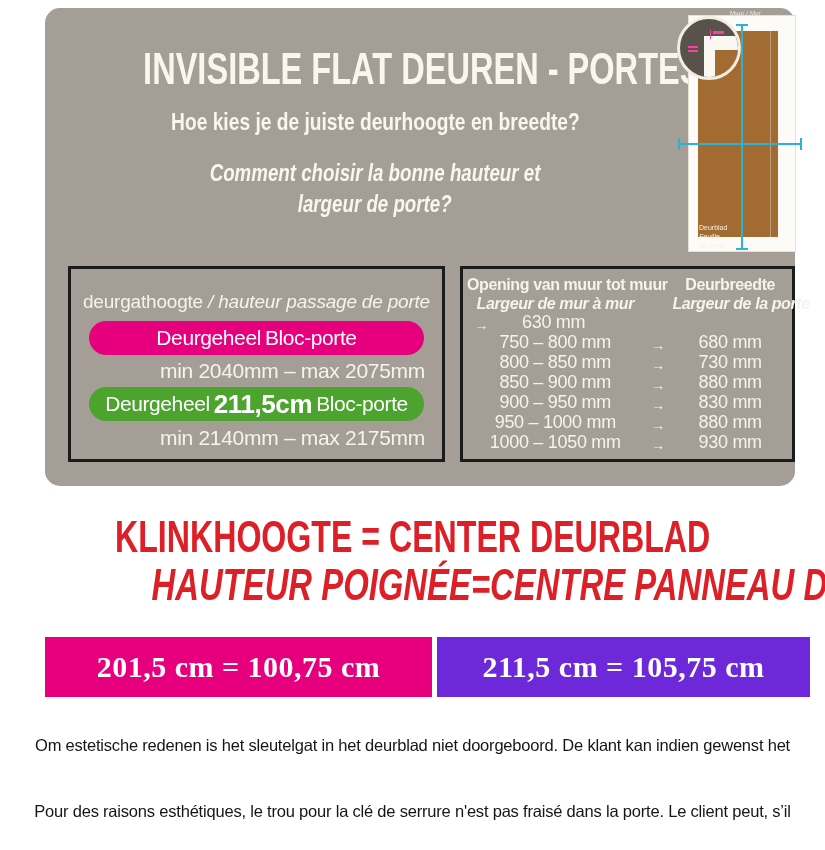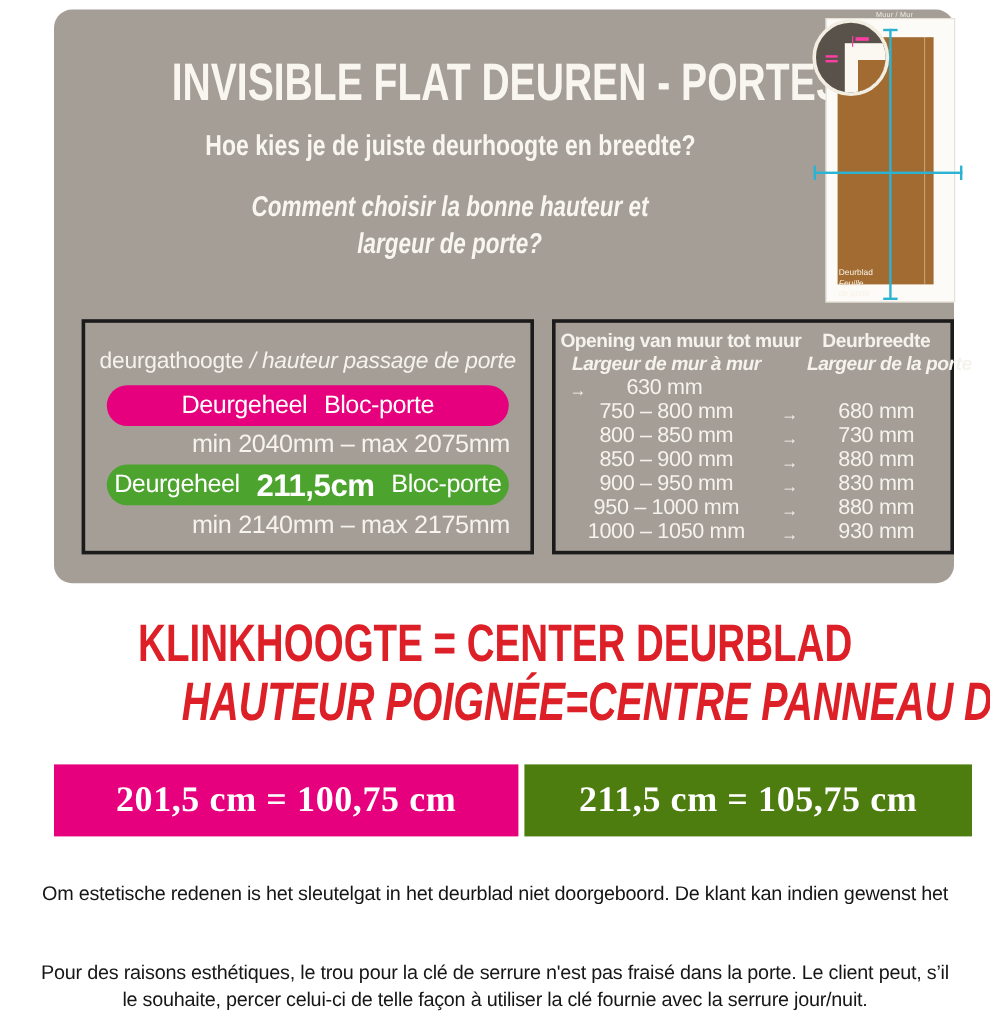--- a/index.html
+++ b/index.html
@@ -60,21 +60,21 @@
   
   .black-box { border:3px solid #1b1b1b; box-sizing:border-box; }
   .height-box { left:68px; top:266px; width:377px; height:196px; }
   .hb-heading {
     position:absolute; top:22px; width:100%; text-align:center;
     color:#f6f3ec; font-size:19px; letter-spacing:-0.2px; white-space:nowrap;
   }
   .hb-heading .it { font-style:italic; }
   .bar {
     position:absolute; left:18px; right:18px; height:34px;
-    display:flex; align-items:center; justify-content:center; gap:14px;
+    display:flex; align-items:center; justify-content:center; gap:4px;
     color:#ffffff; white-space:nowrap;border-radius:17px;
   }
   .bar-pink  { top:52px;  background:#e6007e; }
   .bar-green { top:118px; background:#4ca32e; }
   .bar .lbl { font-size:21px; letter-spacing:-0.4px; }
   .bar .val { font-size:26px; font-weight:700; letter-spacing:-0.4px; }
   .hb-range {
     position:absolute; width:100%; text-align:center;
     color:#f6f3ec; font-size:21px; letter-spacing:-0.3px;padding-left:36px;
   }
@@ -99,21 +99,21 @@
   .headline-1 .condense { transform:scaleX(0.73); }
   .headline-2 { top:559px; font-size:45px; font-style:italic; }
   .headline-2 .condense { transform:scaleX(0.73); }
 
   
   .sum-box {
     display:flex; align-items:center; justify-content:center;
     color:#ffffff; font-size:30px; font-weight:700; letter-spacing:0.5px; white-space:nowrap;font-family:Liberation Serif, serif;
   }
   .sum-pink  { left:45px;  top:637px; width:387px; height:60px; background:#e6007e; }
-  .sum-green { left:437px; top:637px; width:373px; height:60px; background:#4d7c0f; }
+  .sum-green { left:437px; top:637px; width:373px; height:60px; background:#6d28d9; }
 
   
   .note { position:absolute; left:22px; width:781px; text-align:center; color:#161616;
           font-size:16.5px; line-height:1.32; letter-spacing:-0.2px; }
   .note-nl { top:735px; }
   .note-fr { top:801px; }
 </style>
 </head>
 <body>
 
@@ -242,14 +242,13 @@
 </div>
 <div class="abs sum-box sum-green">
   <span>211,5 cm = 105,75 cm</span>
 </div>
 
 <div class="note note-nl">
   <span>Om estetische redenen is het sleutelgat in het deurblad niet doorgeboord. De klant kan indien gewenst het</span><br>
 </div>
 <div class="note note-fr">
   <span>Pour des raisons esthétiques, le trou pour la clé de serrure n'est pas fraisé dans la porte. Le client peut, s’il</span><br>
-  <span>le souhaite, percer celui-ci de telle façon à utiliser la clé fournie avec la serrure jour/nuit.</span>
 </div>
 
 </body></html>

